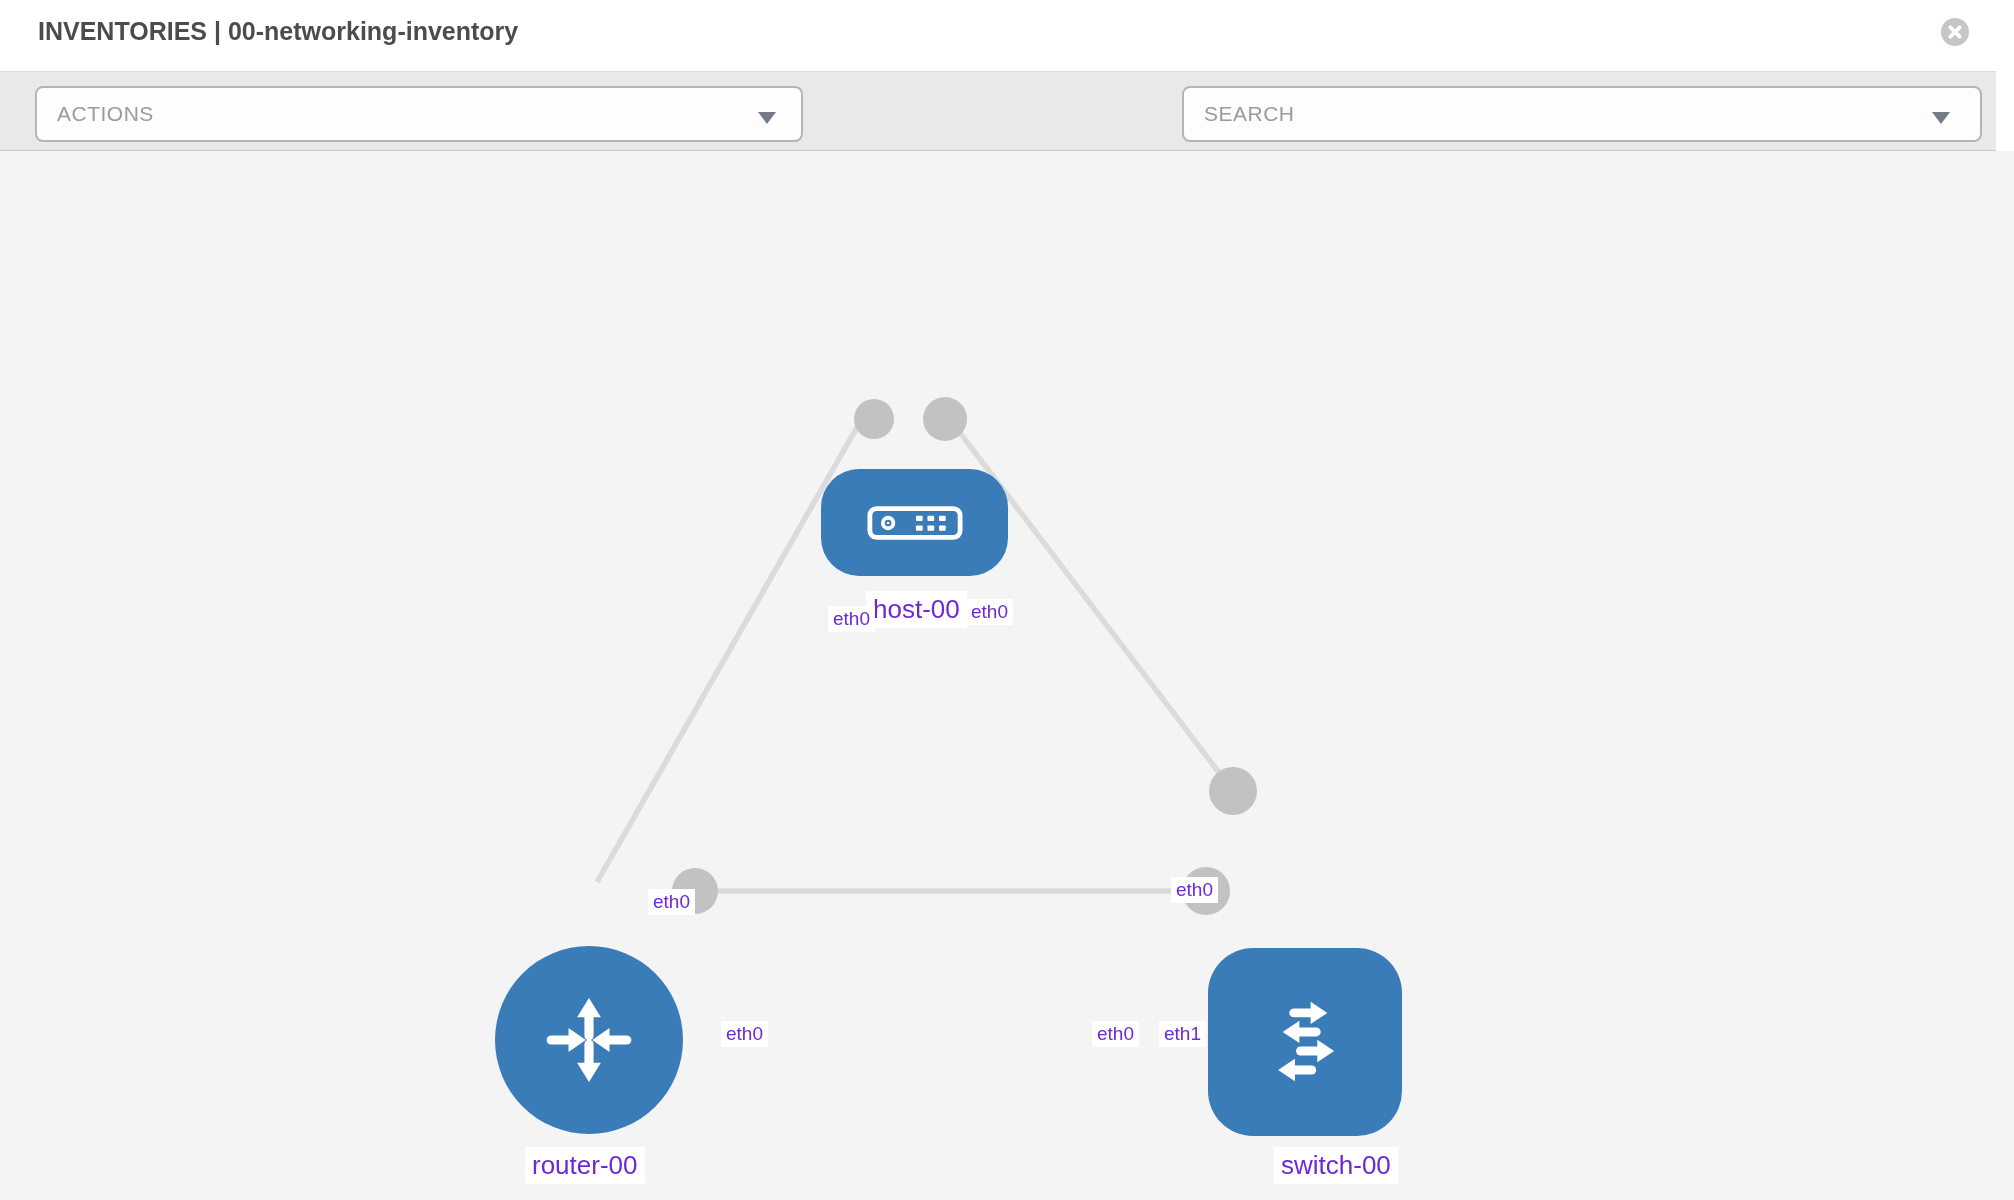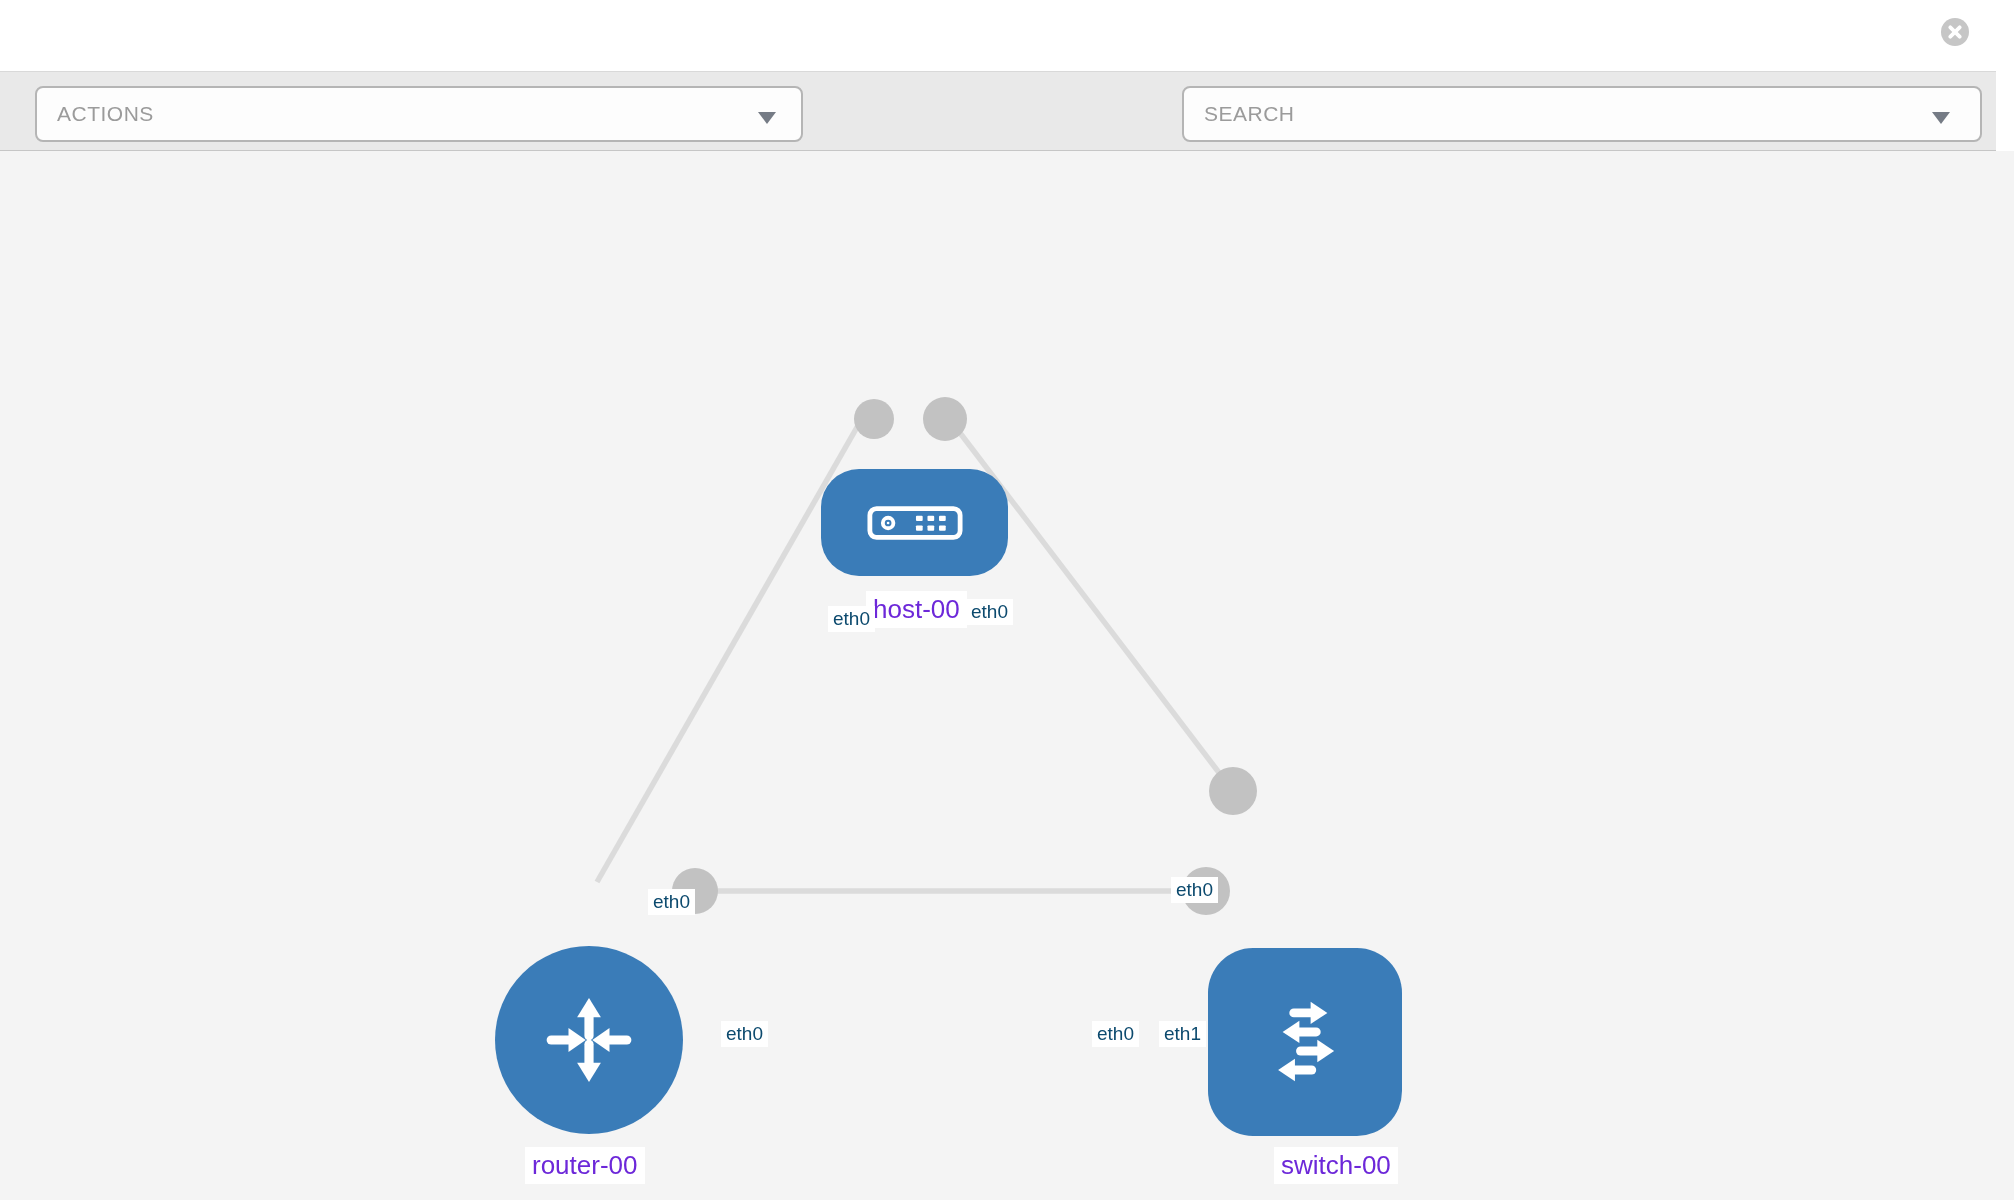--- a/index.html
+++ b/index.html
@@ -27,29 +27,30 @@
   
   .canvas{position:absolute;left:0;top:151px;width:2014px;height:1049px;background:#f4f4f4;}
   .net-svg{position:absolute;left:0;top:0;z-index:1;}
   .node{position:absolute;z-index:4;background:#3a7cb8;display:flex;align-items:center;
     justify-content:center;cursor:pointer;}
   .node-host{left:821px;top:318px;width:187px;height:107px;border-radius:38px;}
   .node-router{left:495px;top:795px;width:188px;height:188px;border-radius:50%;}
   .node-switch{left:1208px;top:797px;width:194px;height:188px;border-radius:45px;}
   .node-label{position:absolute;z-index:5;background:#ffffff;color:#6d28d9;font-size:26px;
     padding:3px 7px;line-height:1.2;white-space:nowrap;}
-  .iface-label{position:absolute;z-index:5;background:#ffffff;color:#0c4a6e;font-size:19px;
+  .iface-label{position:absolute;z-index:5;background:#ffffff;color:#6d28d9;font-size:19px;
     padding:2px 5px;line-height:1.15;white-space:nowrap;}
 </style>
 </head>
 <body>
 
 <div class="stage">
 
   <div class="header">
+    <div class="page-title">INVENTORIES | 00-networking-inventory</div>
     <div class="close-btn">
       <svg width="14" height="14" viewBox="0 0 12 12">
         <line x1="2" y1="2" x2="10" y2="10" stroke="#ffffff" stroke-width="3.2" stroke-linecap="round"></line>
         <line x1="10" y1="2" x2="2" y2="10" stroke="#ffffff" stroke-width="3.2" stroke-linecap="round"></line>
       </svg>
     </div>
   </div>
 
   <div class="toolbar">
     <div class="select-box actions-box">

